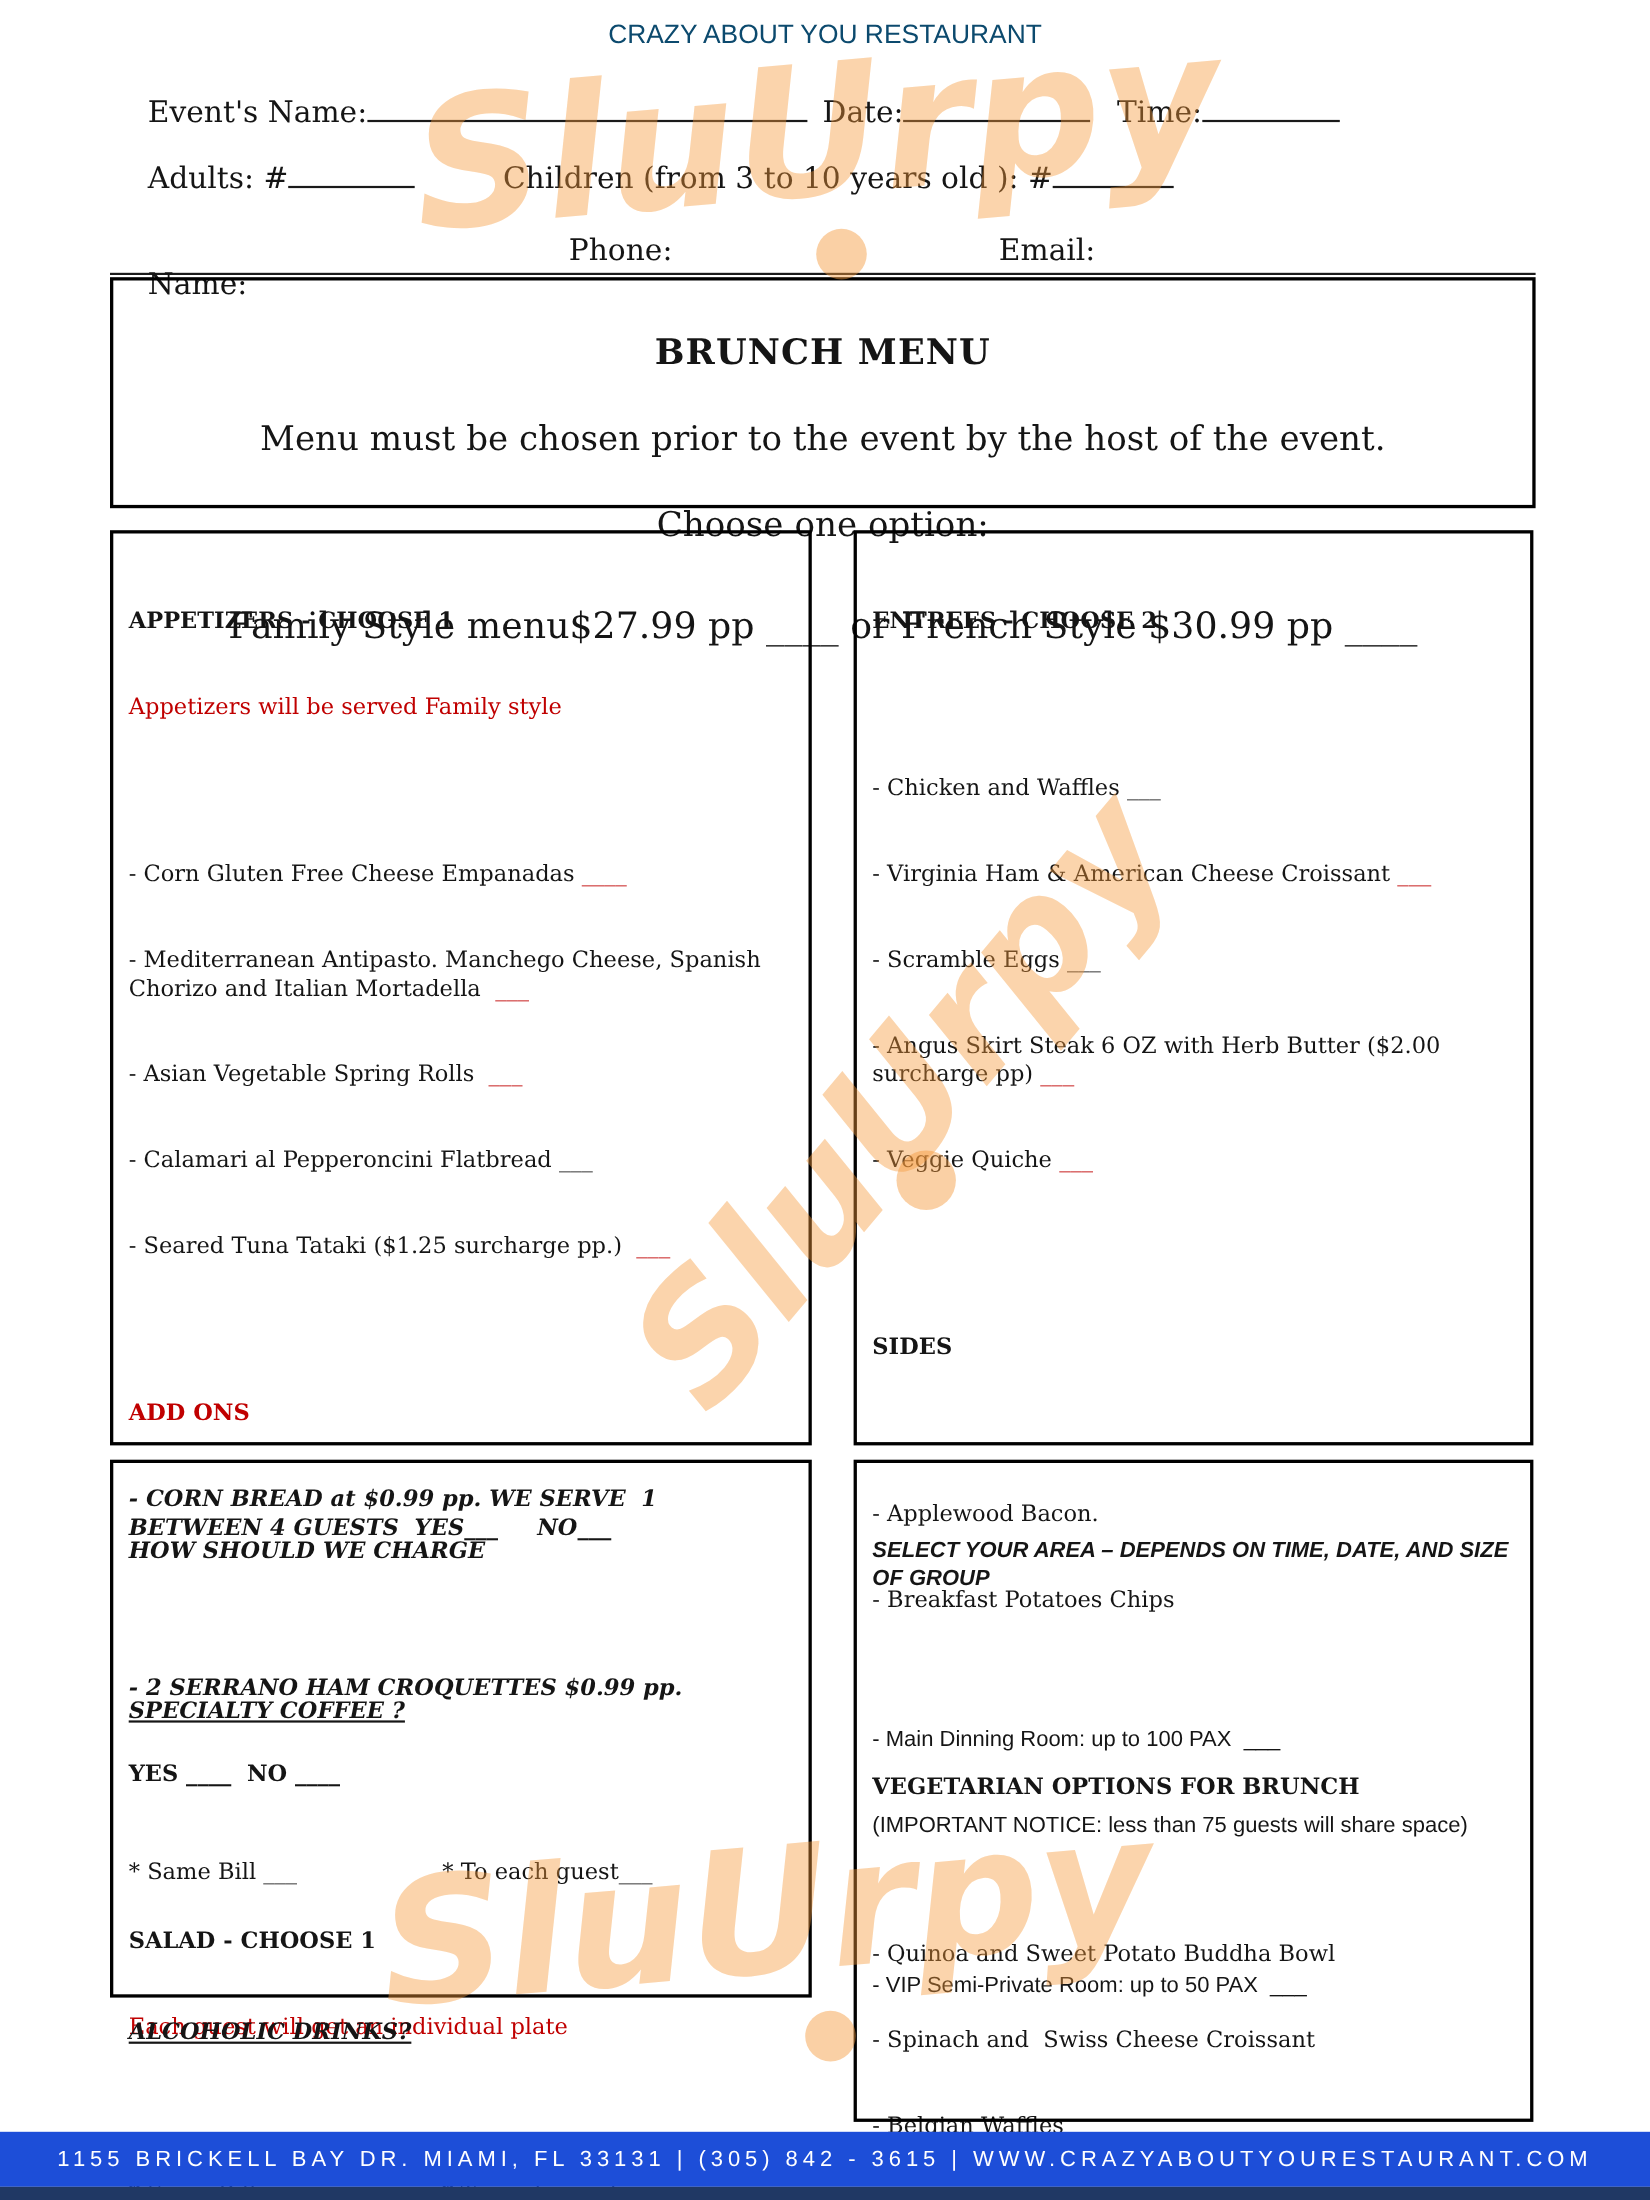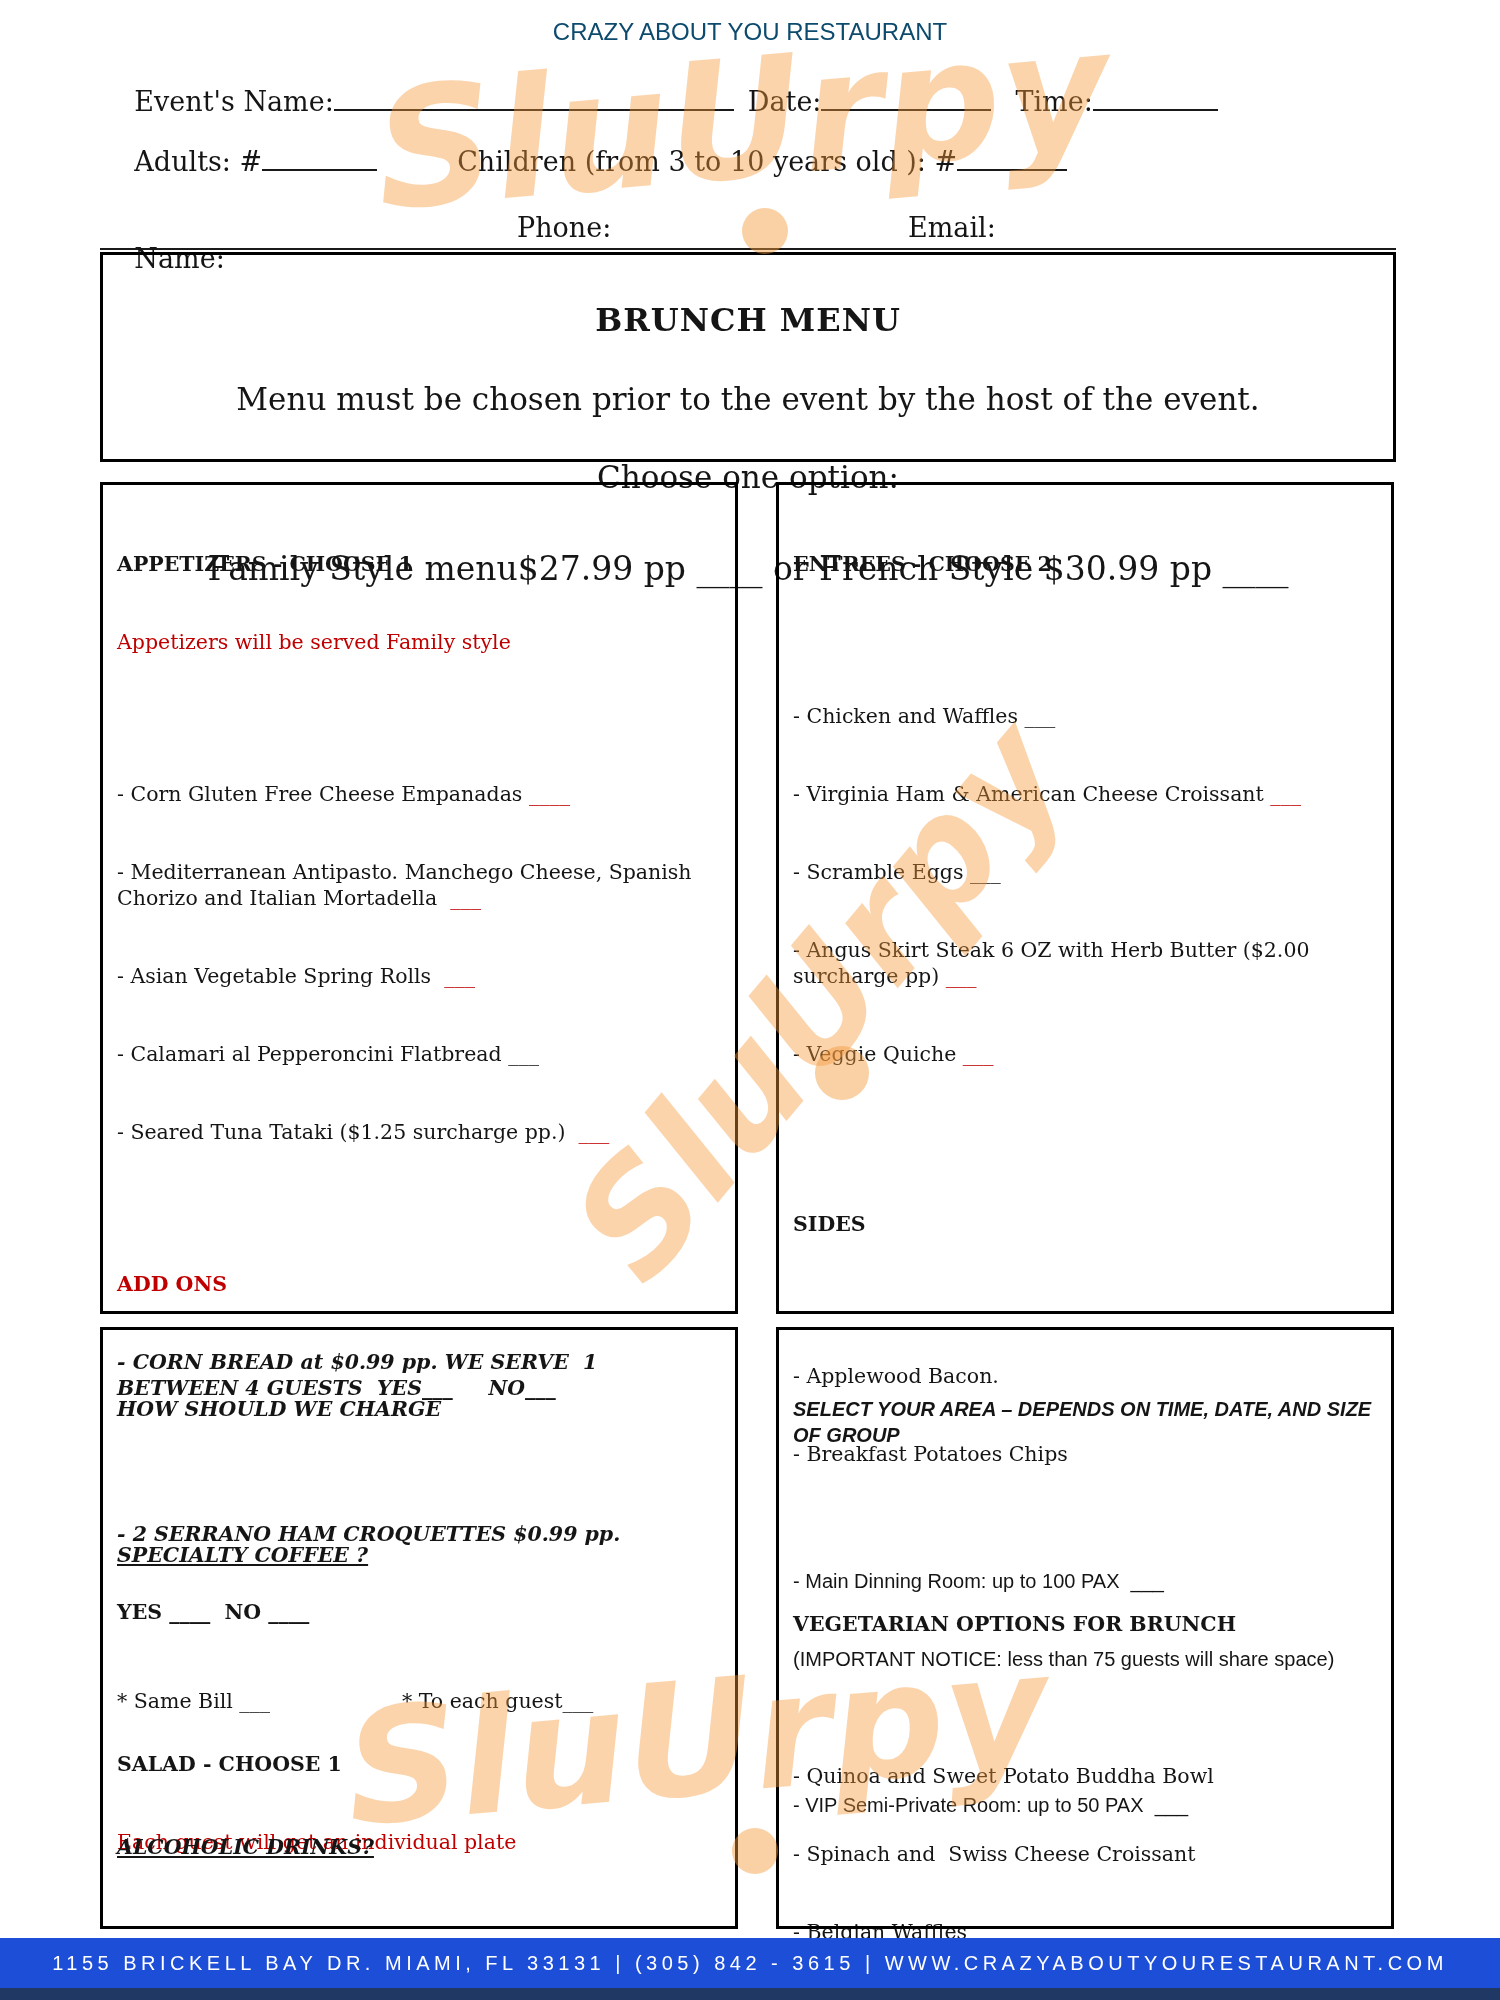--- a/index.html
+++ b/index.html
@@ -47,21 +47,21 @@
     border:3px solid #000; text-align:center; padding-top:8px;
   }
   .brunch-title { font-size:32px; font-weight:bold; letter-spacing:1px; }
   .brunch-line  { font-size:31px; margin-top:4px; }
   .brunch-options { font-size:33px; font-weight:normal; margin-top:16px; }
 
   
   .box { position:absolute; border:3px solid #000; padding:14px 14px; font-size:20.5px; line-height:26px; }
   #appetizers-box { left:100px; top:482px;  width:638px; height:832px; }
   #entrees-box    { left:776px; top:482px;  width:618px; height:832px; }
-  #charging-box   { left:100px; top:1327px; width:638px; height:602px; }
+  #charging-box   { left:100px; top:1327px; width:638px; height:489px; }
   #area-box       { left:776px; top:1327px; width:618px; height:602px;
                     font-family:"Liberation Sans", sans-serif; font-size:20px; line-height:26px; }
 
   .bold { font-weight:bold; }
   .bi   { font-weight:bold; font-style:italic; }
   .u    { text-decoration:underline; }
   .red  { color:#c00000; } .gap-s { height:16px; } .gap-m { height:22px; } .gap-lg { height:40px; }
   .col  { display:inline-block; width:285px; }
 
   

